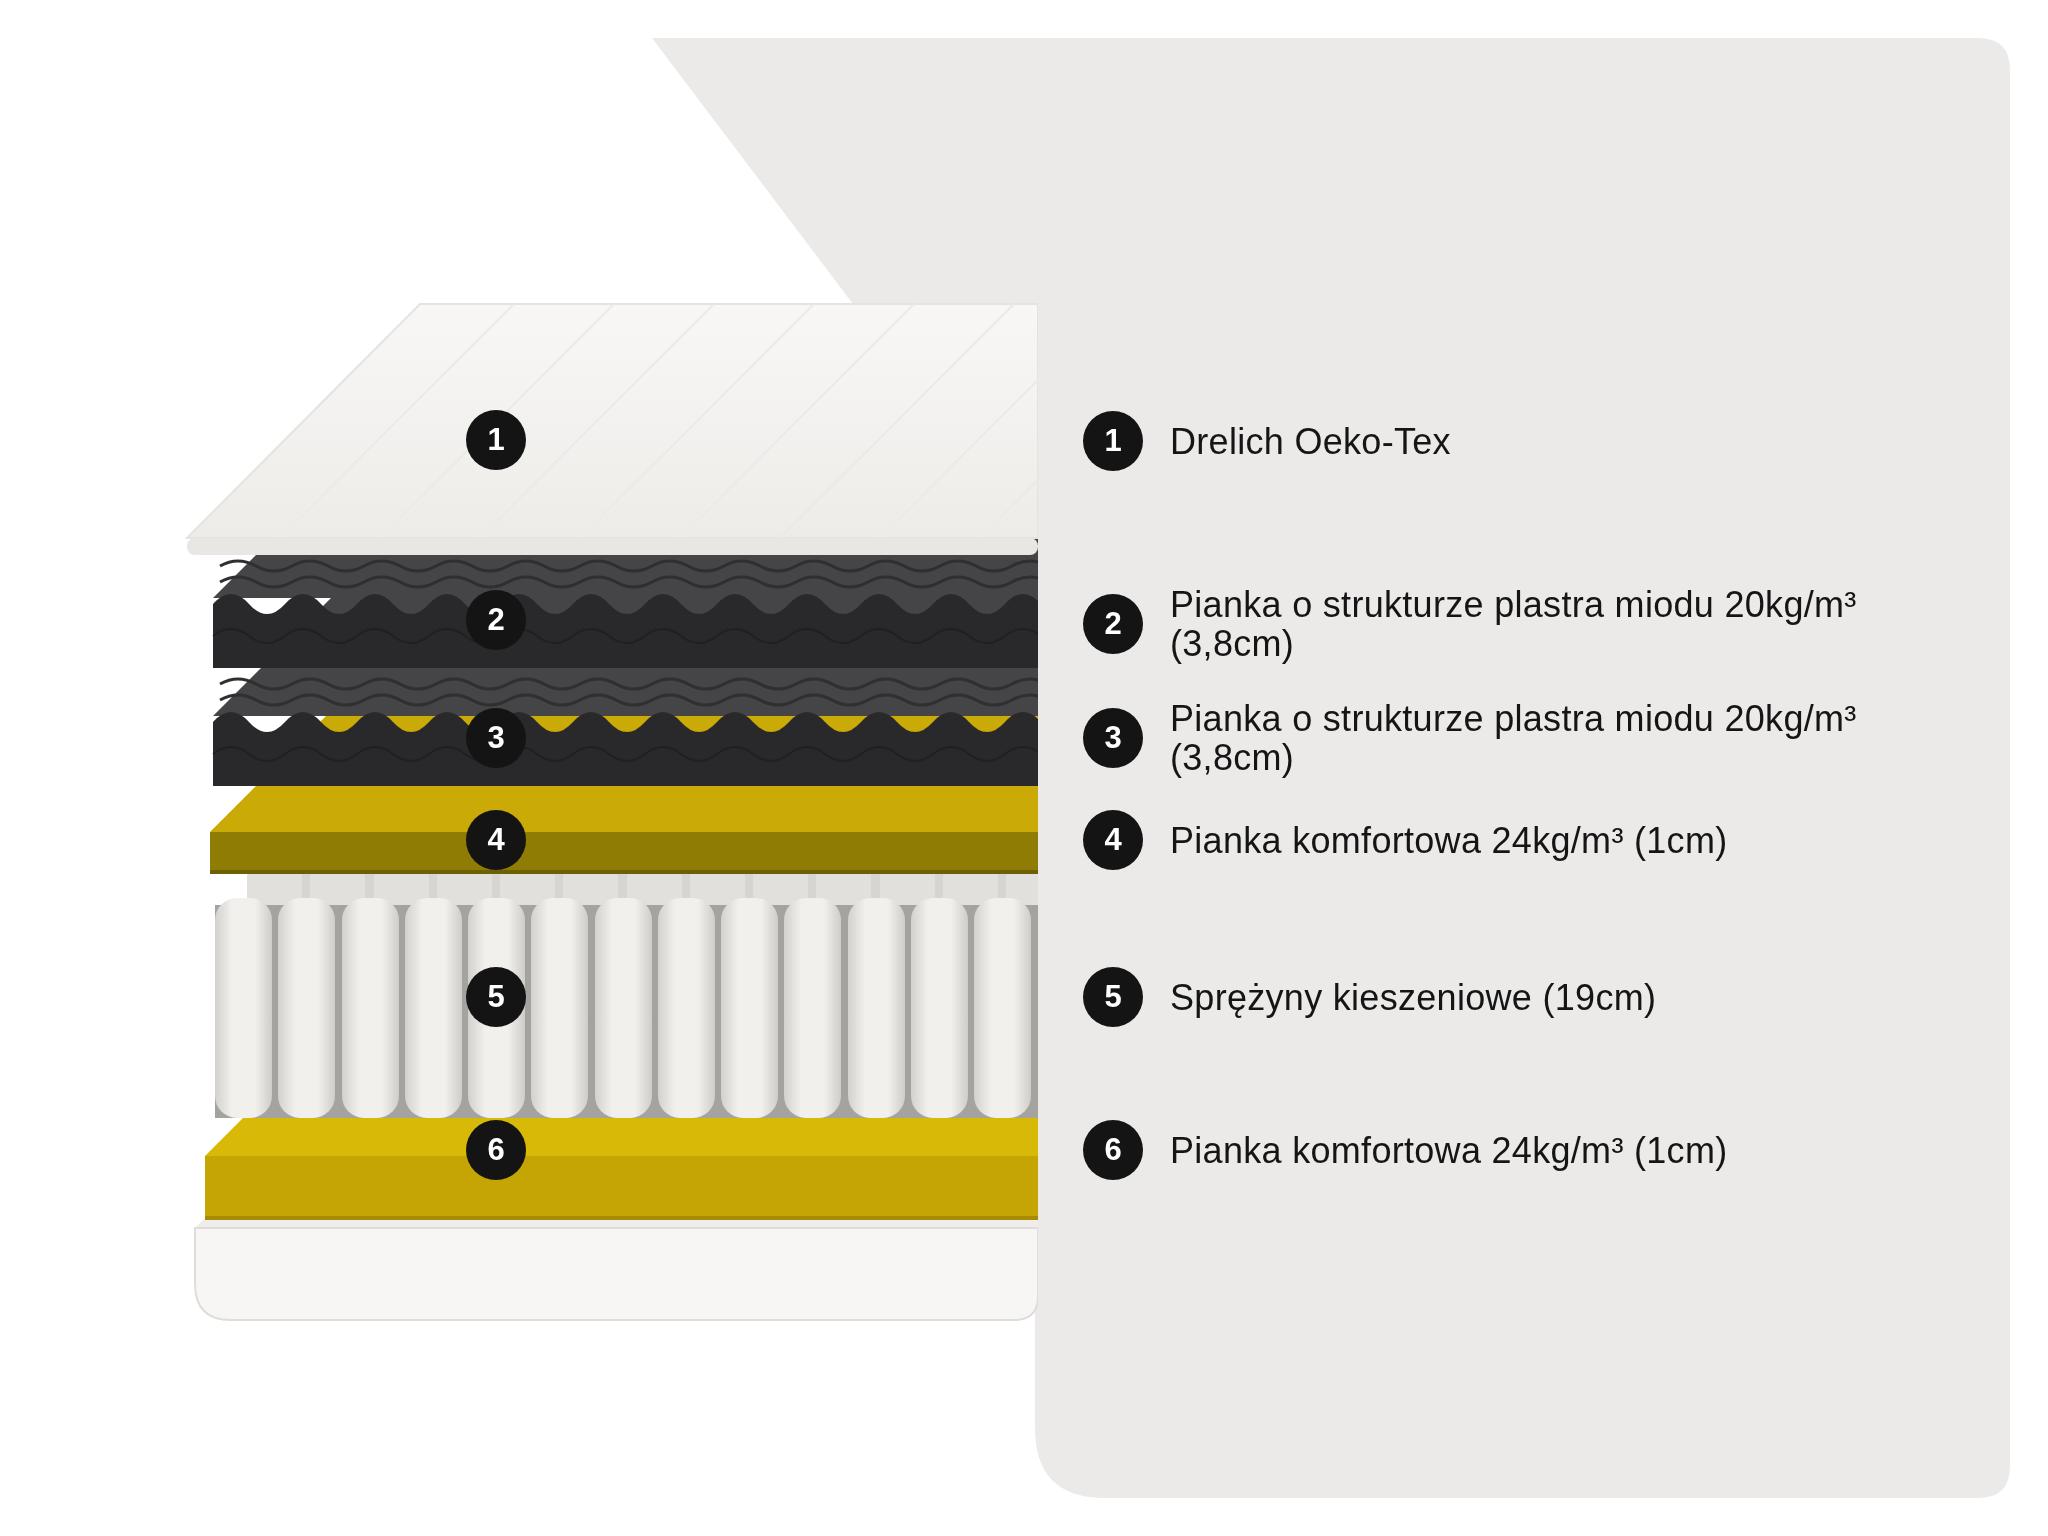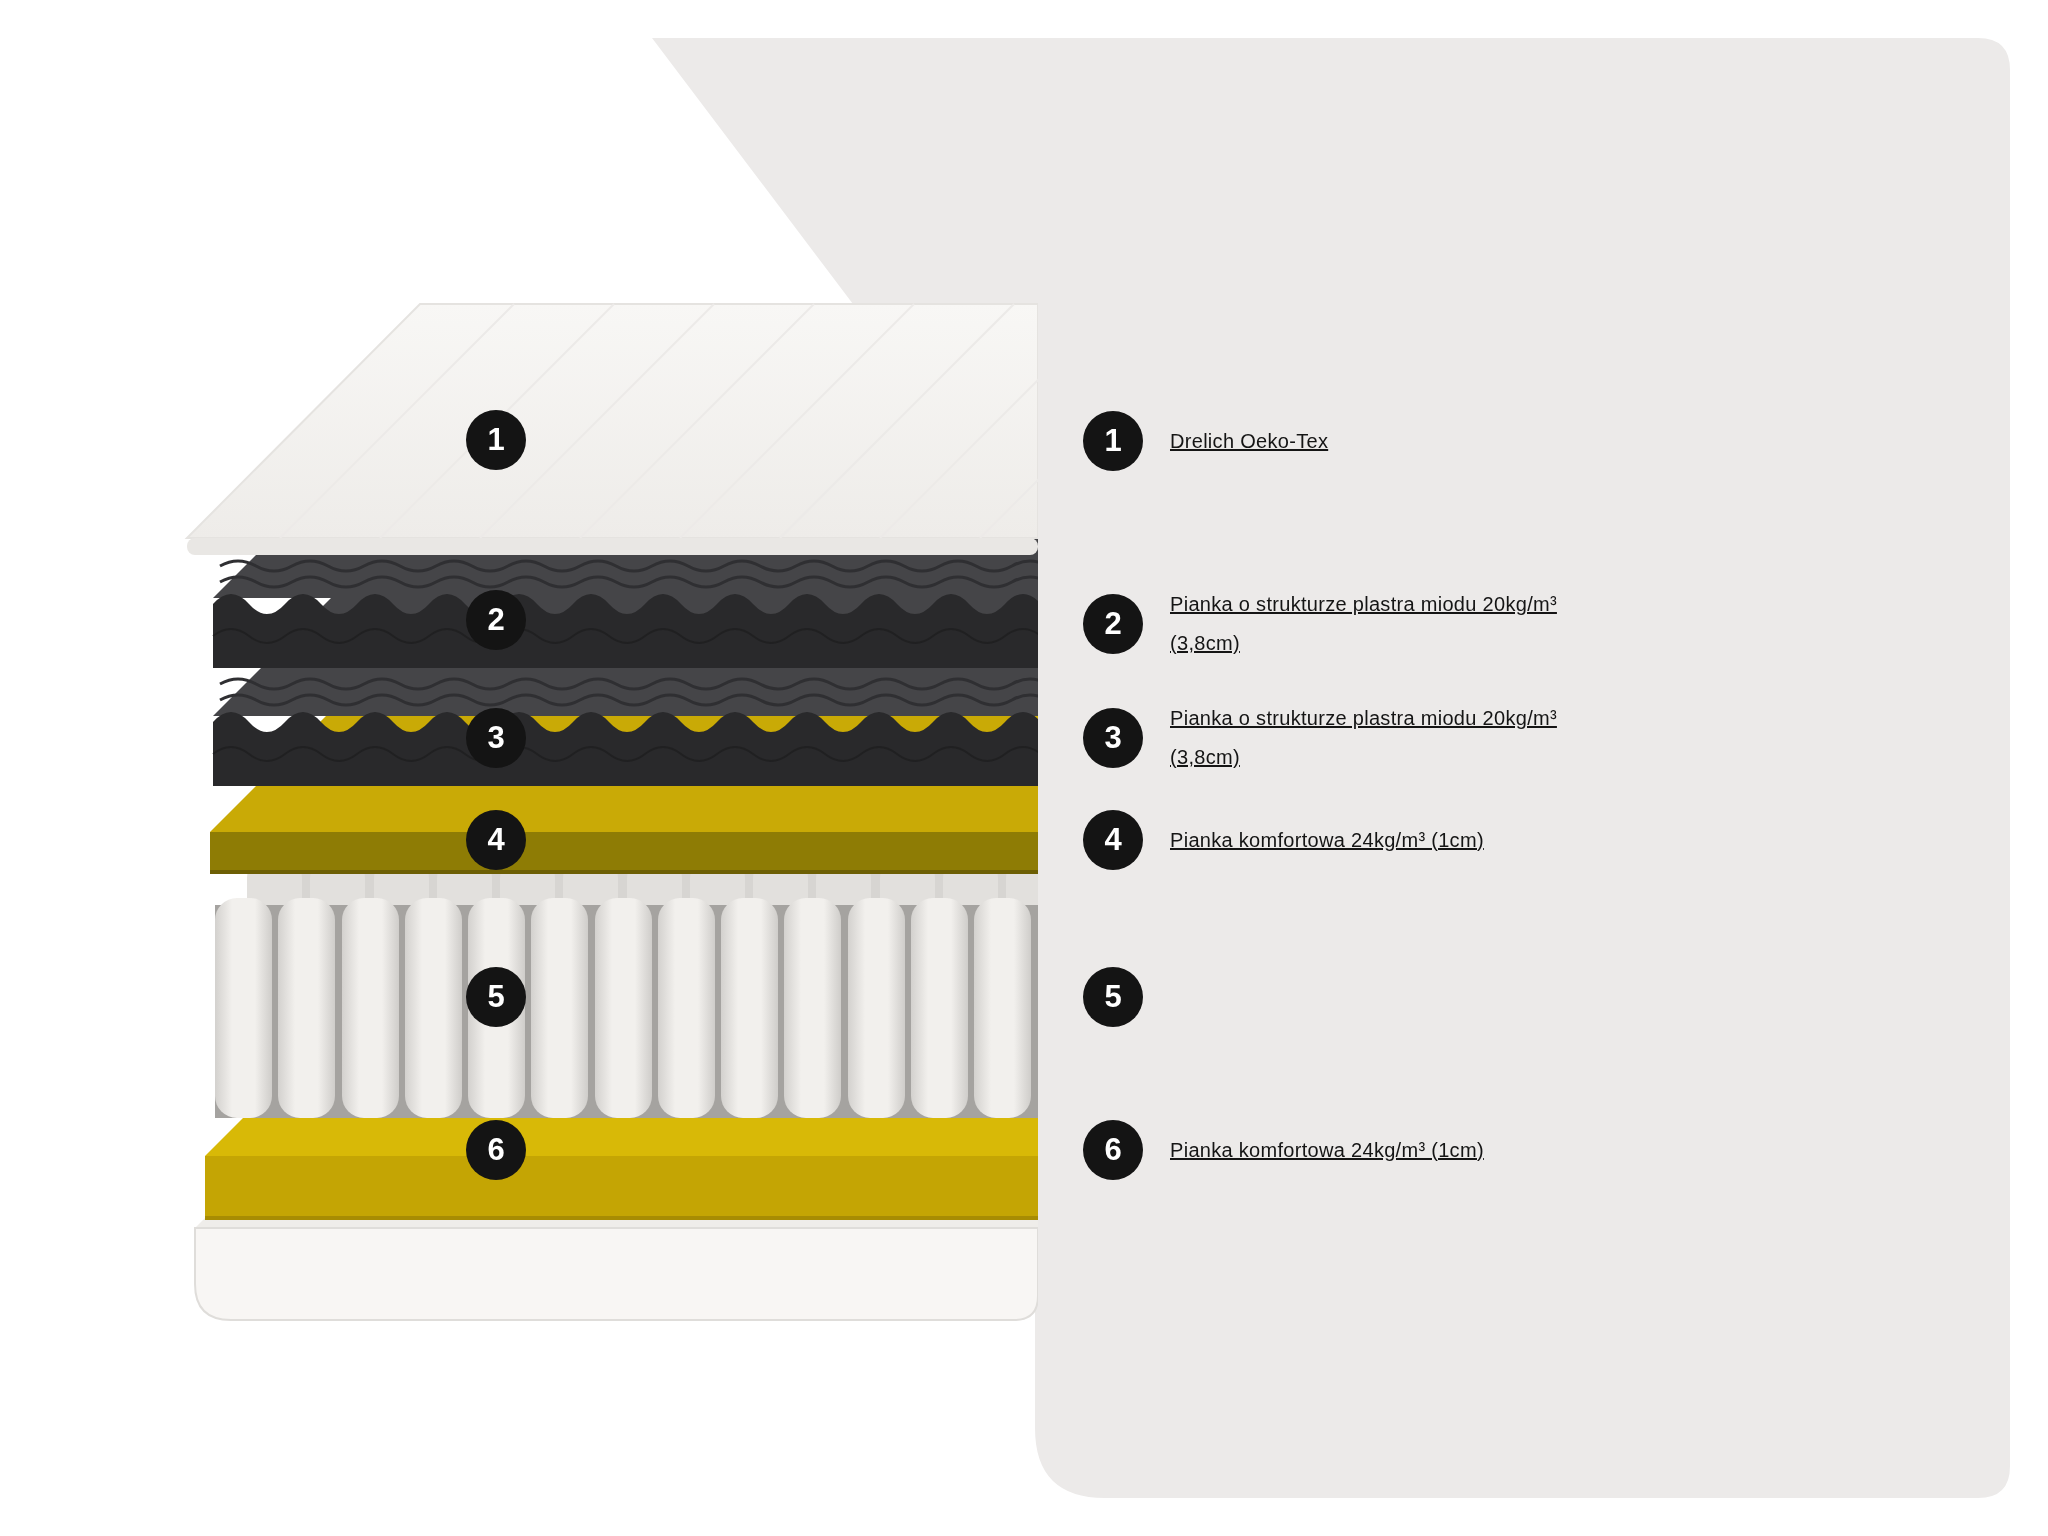--- a/index.html
+++ b/index.html
@@ -17,23 +17,22 @@
   }
   
   .legend-row{
     position:absolute;left:1083px;height:60px;display:flex;align-items:center;gap:27px;
   }
   .legend-circle{
     flex:none;width:60px;height:60px;border-radius:50%;background:#141414;color:#fff;
     display:flex;align-items:center;justify-content:center;font-size:31px;font-weight:600;
   }
   .legend-text{
-    font-size:20px;line-height:39px;color:#151515;font-weight:500;letter-spacing:.3px;
+    font-size:36px;line-height:39px;color:#151515;font-weight:500;letter-spacing:.3px;
     white-space:nowrap;
-    text-decoration:underline;
   }
 </style>
 </head>
 <body>
 
 <div class="canvas">
 
   <svg class="scene" width="2048" height="1536" viewBox="0 0 2048 1536">
     <defs>
       <clipPath id="mclip">
@@ -191,20 +190,23 @@
 
     <div class="legend-row" style="top:810px">
       <div class="legend-circle">4</div>
       <div class="legend-text">
         <div>Pianka komfortowa 24kg/m³ (1cm)</div>
       </div>
     </div>
 
     <div class="legend-row" style="top:967px">
       <div class="legend-circle">5</div>
+      <div class="legend-text">
+        <div>Sprężyny kieszeniowe (19cm)</div>
+      </div>
     </div>
 
     <div class="legend-row" style="top:1120px">
       <div class="legend-circle">6</div>
       <div class="legend-text">
         <div>Pianka komfortowa 24kg/m³ (1cm)</div>
       </div>
     </div>
 
   </div>

